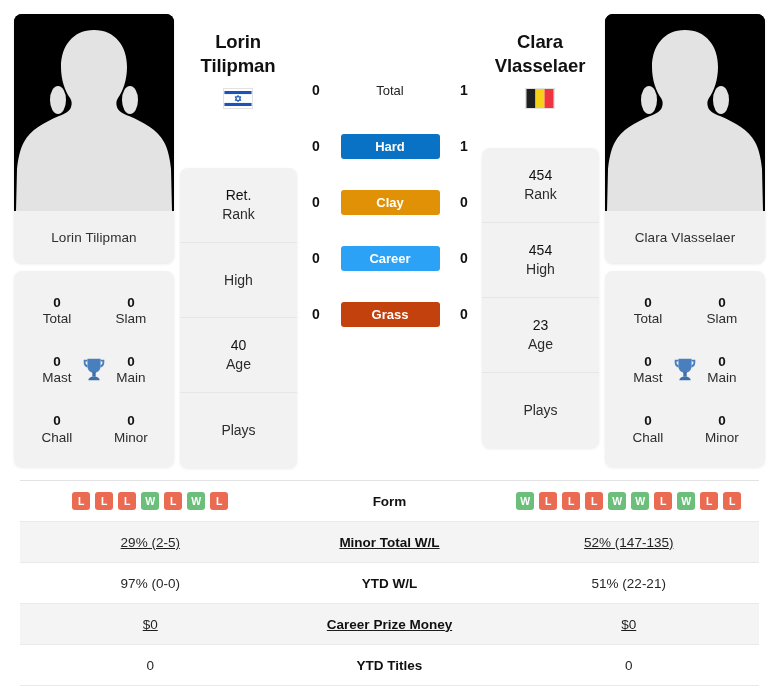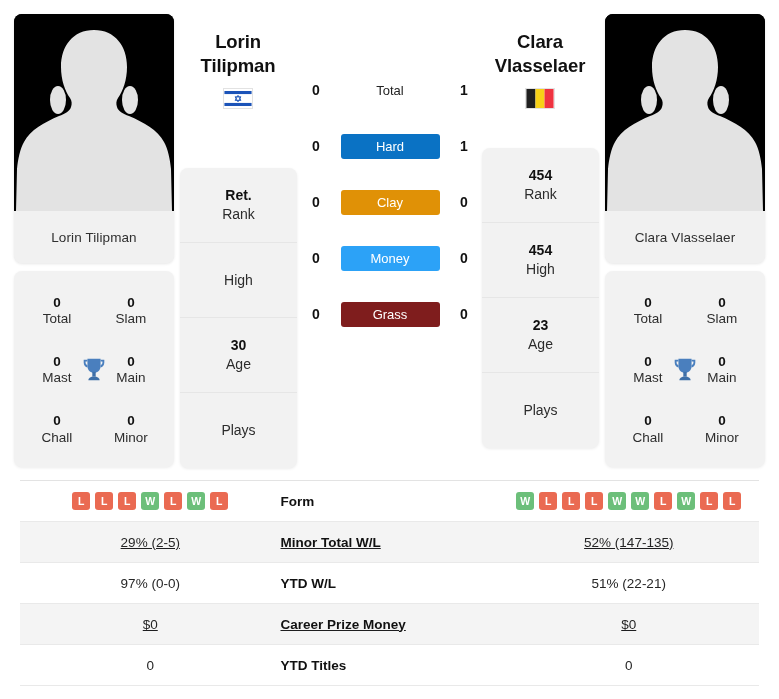--- a/index.html
+++ b/index.html
@@ -149,21 +149,21 @@
     border-bottom: 1px solid #e6e6e6;
     display: flex;
     flex-direction: column;
     align-items: center;
     justify-content: center;
     gap: 2px;
   }
   .stat-row:last-child { border-bottom: none; }
   .stat-val {
     font-size: 14px;
-    font-weight: bold;
+    font-weight: normal;
     color: #111;
     line-height: 1.2;
   }
   .stat-val:empty { display: none; }
   .stat-lab {
     font-size: 14px;
     color: #2c2c2c;
     line-height: 1.2;
   }
 
@@ -194,21 +194,21 @@
     color: #222;
   }
   .h2h-badge {
     width: 99px;
     height: 25px;
     border-radius: 3px;
     display: flex;
     align-items: center;
     justify-content: center;
     font-size: 13px;
-    font-weight: normal;
+    font-weight: bold;
     color: #ffffff;
   }
 
   
   .stats-table {
     position: absolute;
     top: 480px;
     left: 20px;
     width: 739px;
     border-top: 1px solid #e3e3e3;
@@ -229,21 +229,21 @@
     color: #262626;
     display: flex;
     align-items: center;
     justify-content: center;
     flex-wrap: nowrap;
     gap: 5px;
   }
   .cell-mid {
     width: 218px;
     flex: 0 0 218px;
-    text-align: left;
+    text-align: center;
     font-size: 13.5px;
     font-weight: bold;
     color: #111;
   }
 
   .form-badge {
     width: 18px;
     height: 18px;
     border-radius: 3px;
     display: inline-flex;
@@ -397,21 +397,21 @@
   <div class="stat-card left">
     <div class="stat-row">
       <span class="stat-val">Ret.</span>
       <span class="stat-lab">Rank</span>
     </div>
     <div class="stat-row">
 
       <span class="stat-lab">High</span>
     </div>
     <div class="stat-row">
-      <span class="stat-val">30</span>
+      <span class="stat-val">40</span>
       <span class="stat-lab">Age</span>
     </div>
     <div class="stat-row">
 
       <span class="stat-lab">Plays</span>
     </div>
   </div>
 
   <div class="stat-card right">
     <div class="stat-row">
@@ -443,26 +443,26 @@
         <span class="h2h-badge" style="background: rgb(10, 114, 196);">Hard</span>
         <span class="h2h-num">1</span>
       </div>
       <div class="h2h-row">
         <span class="h2h-num">0</span>
         <span class="h2h-badge" style="background: rgb(224, 145, 6);">Clay</span>
         <span class="h2h-num">0</span>
       </div>
       <div class="h2h-row">
         <span class="h2h-num">0</span>
-        <span class="h2h-badge" style="background: rgb(44, 162, 247);">Money</span>
+        <span class="h2h-badge" style="background: rgb(44, 162, 247);">Career</span>
         <span class="h2h-num">0</span>
       </div>
       <div class="h2h-row">
         <span class="h2h-num">0</span>
-        <span class="h2h-badge" style="background: #7f1d1d;">Grass</span>
+        <span class="h2h-badge" style="background: #c2410c;">Grass</span>
         <span class="h2h-num">0</span>
       </div>
     </div>
 
 </div>
 
 <div class="stats-table" id="stats-table">
     <div class="table-row plain">
       <div class="cell-left">
         <span class="form-badge l">L</span>

